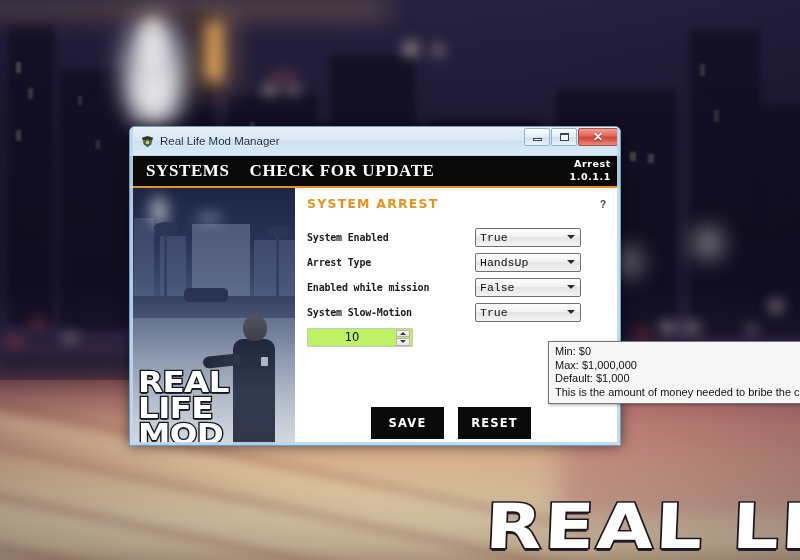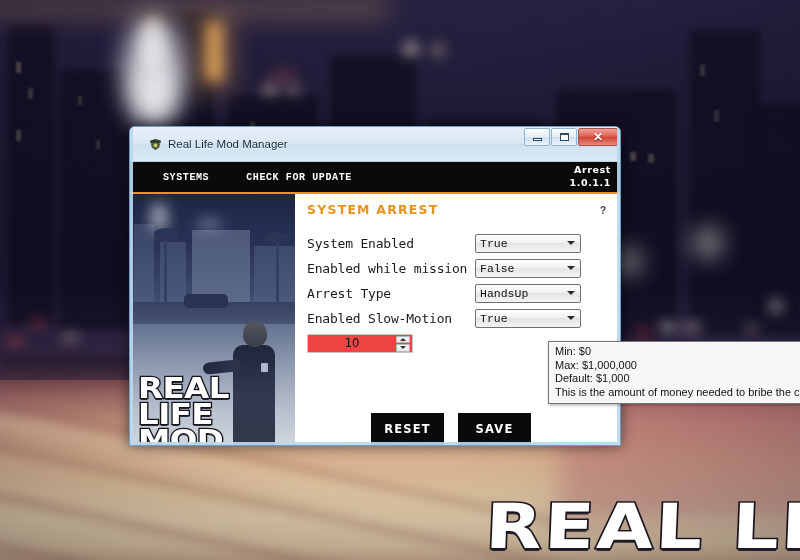--- a/index.html
+++ b/index.html
@@ -129,26 +129,26 @@
     border: 3px solid rgba(188, 216, 238, 0.92);
     border-top: none;
     border-radius: 0 0 2px 2px;
     box-sizing: border-box;
     pointer-events: none;
     z-index: 5;
   }
 
   .titlebar {
     position: relative;
-    height: 35px;
+    height: 29px;
     background: linear-gradient(180deg, #e8f0f8 0%, #dae8f4 45%, #cfe1f0 52%, #dbeaf6 100%);
     border-bottom: 1px solid #b8d2e6;
     display: flex;
     align-items: center;
-    padding-left: 18px;
+    padding-left: 10px;
     box-sizing: border-box;
   }
   .title-icon {
     width: 15px; height: 15px;
     margin-right: 5px;
     flex: 0 0 auto;
     display: block;
   }
   .title-text {
     font-size: 11.5px;
@@ -208,28 +208,27 @@
     position: relative;
     height: 30px;
     background: #0a0a0a;
     display: flex;
     align-items: center;
     padding-left: 16px;
     box-sizing: border-box;
   }
   .menu-item {
     color: #ffffff;
-    font-family: Liberation Mono, monospace;
-    font-weight: bold;
-    font-size: 10px;
+    font-family: Liberation Serif, serif;
+    font-weight: bold;
+    font-size: 17px;
     letter-spacing: 0.6px;
     margin-right: 20px;
     cursor: pointer;
     white-space: nowrap;
-    margin-left: 17px;
   }
   .version-box {
     position: absolute;
     right: 9px;
     top: 1px;
     text-align: right;
     color: #ffffff;
     font-family: "DejaVu Sans", sans-serif;
     font-weight: bold;
     font-size: 9.5px;
@@ -368,24 +367,25 @@
 
   .field-row {
     display: flex;
     align-items: center;
     height: 24px;
     margin-bottom: 1px;
   }
   .field-label {
     flex: 0 0 168px;
     font-family: "DejaVu Sans Mono", monospace;
-    font-size: 13px;
+    font-size: 10px;
     color: #1c1c1c;
     white-space: nowrap;
     letter-spacing: -0.2px;
+    font-weight: bold;
   }
 
   
   .combo {
     position: relative;
     width: 106px;
     height: 19px;
     border: 1px solid #707070;
     border-radius: 2px;
     background: linear-gradient(180deg, #fdfdfd 0%, #f2f2f2 45%, #e4e4e4 50%, #f4f4f4 100%);
@@ -412,21 +412,21 @@
     border-top: 4px solid #2a2a2a;
   }
 
   
   .spinner {
     position: relative;
     width: 106px;
     height: 19px;
     border: 1px solid #c6c6c6;
     border-radius: 1px;
-    background: #ef4444;
+    background: #bef264;
     box-sizing: border-box;
     display: flex;
     align-items: center;
     cursor: text;
   }
   .spinner-value {
     flex: 1 1 auto;
     text-align: center;
     padding-right: 16px;
     font-family: "DejaVu Sans", sans-serif;
@@ -653,37 +653,37 @@
 
         <div class="field-row">
           <span class="field-label">System Enabled</span>
           <div class="combo">
             <span class="combo-value">True</span>
             <span class="combo-arrow"></span>
           </div>
         </div>
 
         <div class="field-row">
+          <span class="field-label">Arrest Type</span>
+          <div class="combo">
+            <span class="combo-value">HandsUp</span>
+            <span class="combo-arrow"></span>
+          </div>
+        </div>
+
+        <div class="field-row">
           <span class="field-label">Enabled while mission</span>
           <div class="combo">
             <span class="combo-value">False</span>
             <span class="combo-arrow"></span>
           </div>
         </div>
 
         <div class="field-row">
-          <span class="field-label">Arrest Type</span>
-          <div class="combo">
-            <span class="combo-value">HandsUp</span>
-            <span class="combo-arrow"></span>
-          </div>
-        </div>
-
-        <div class="field-row">
-          <span class="field-label">Enabled Slow-Motion</span>
+          <span class="field-label">System Slow-Motion</span>
           <div class="combo">
             <span class="combo-value">True</span>
             <span class="combo-arrow"></span>
           </div>
         </div>
 
         <div class="field-row">
           <div class="spinner">
             <span class="spinner-value">10</span>
             <span class="spin-btns">
@@ -694,22 +694,22 @@
                   <span class="spin-down-tri"></span>
                 </span>
             </span>
           </div>
         </div>
 
         <div class="field-row">
         </div>
 
         <div class="actions">
+          <button class="action-btn">SAVE</button>
           <button class="action-btn">RESET</button>
-          <button class="action-btn">SAVE</button>
         </div>
       </div>
     </div>
   </div>
 
   <div class="tooltip">
     <div>Min: $0</div>
     <div>Max: $1,000,000</div>
     <div>Default: $1,000</div>
     <div>This is the amount of money needed to bribe the cops.</div>

